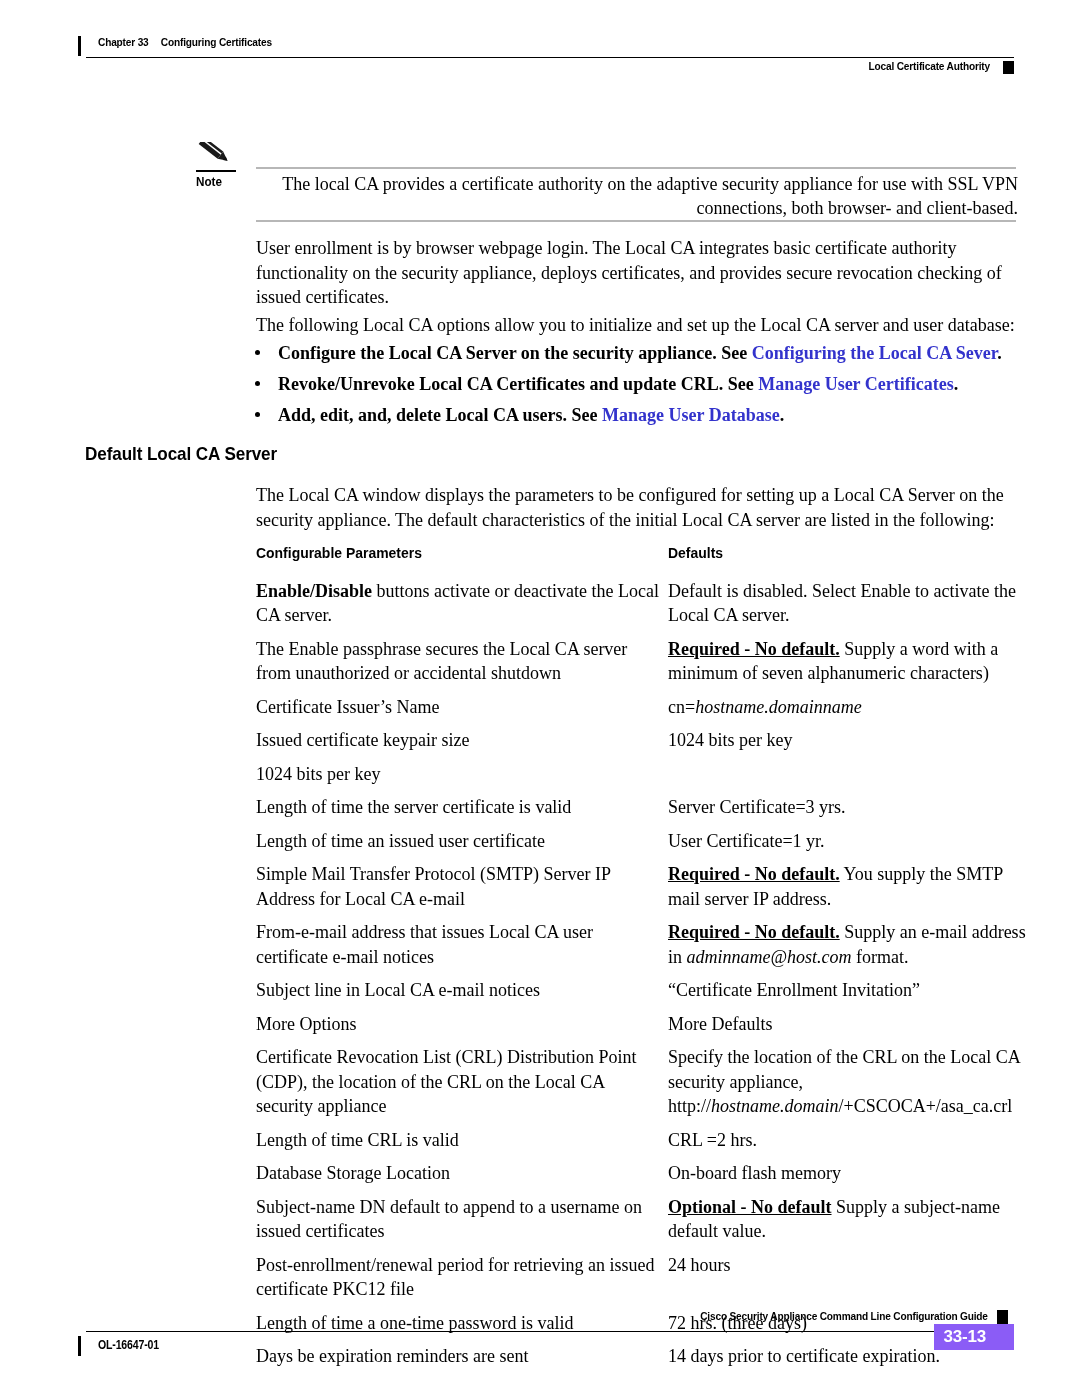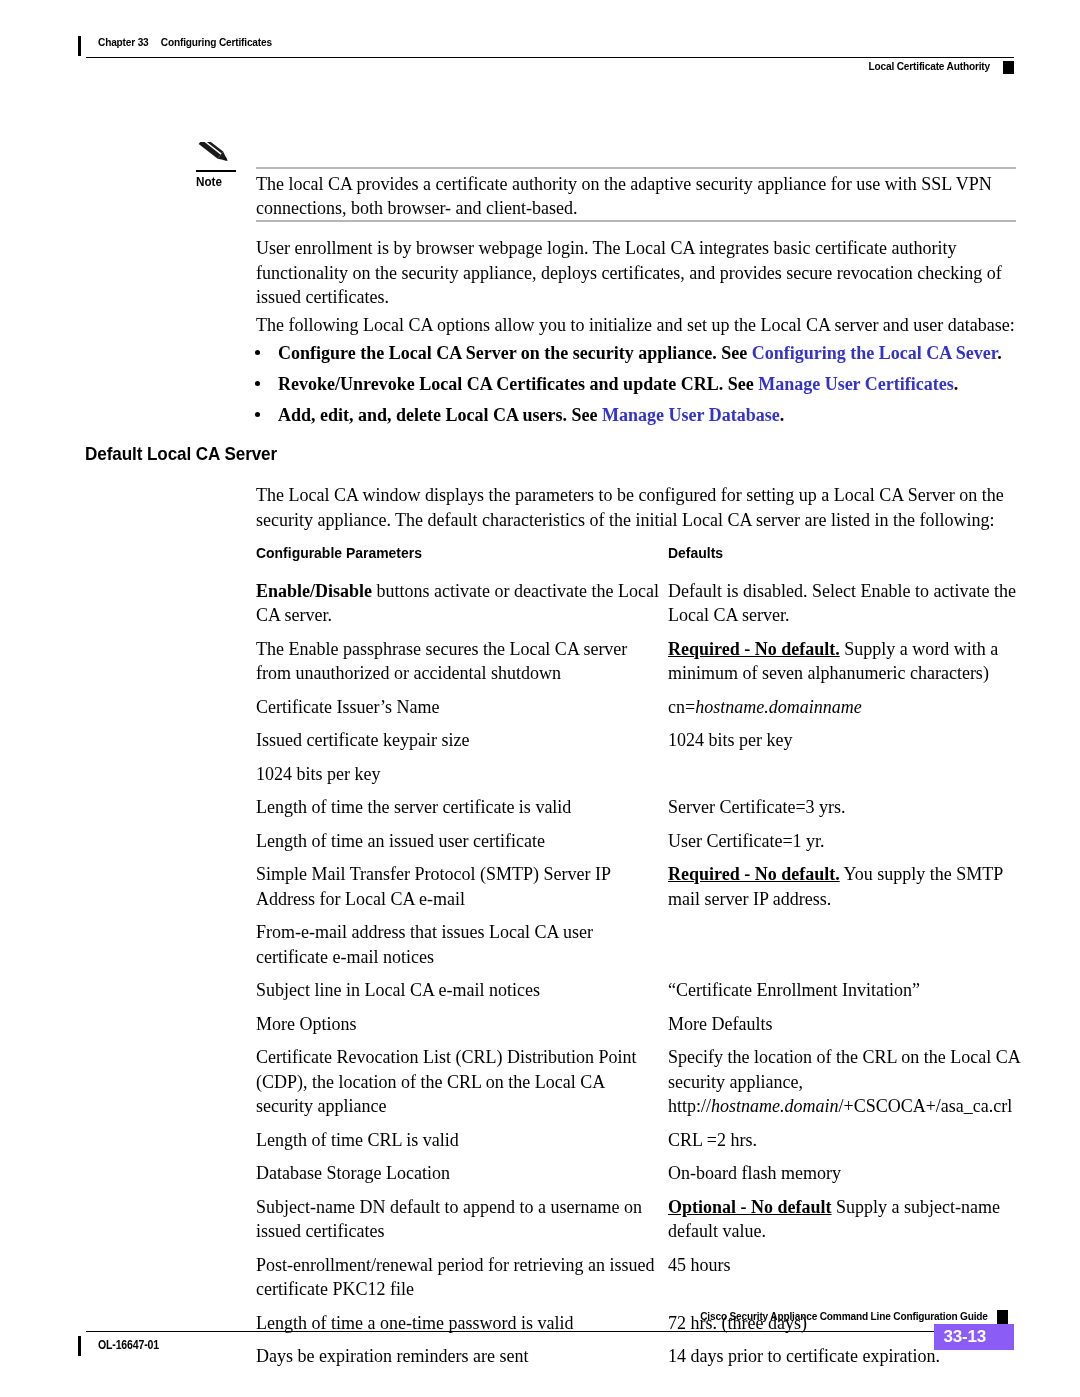--- a/index.html
+++ b/index.html
@@ -122,20 +122,21 @@
     height: 1.5px;
     background: #b7b7b7;
   }
   .note-text {
     position: absolute;
     left: 60px;
     top: 30px;
     width: 762px;
     font-size: 18px;
     line-height: 24px;
+    text-align: right;
   }
 
   
   .body-col {
     position: absolute;
     left: 256px;
     width: 762px;
     font-size: 18px;
     line-height: 24.5px;
   }
@@ -384,20 +385,21 @@
       <div class="param-row">
         <div class="col-a"><span>Length of time an issued user certificate</span></div>
         <div class="col-b"><span>User Certificate=1 yr.</span></div>
       </div>
       <div class="param-row">
         <div class="col-a"><span>Simple Mail Transfer Protocol (SMTP) Server IP Address for Local CA e-mail</span></div>
         <div class="col-b"><span class="req">Required - No default.</span><span> You supply the SMTP mail server IP address.</span></div>
       </div>
       <div class="param-row">
         <div class="col-a"><span>From-e-mail address that issues Local CA user certificate e-mail notices</span></div>
+        <div class="col-b"><span class="req">Required - No default.</span><span> Supply an e-mail address in </span><span class="ital">adminname@host.com</span><span> format.</span></div>
       </div>
       <div class="param-row">
         <div class="col-a"><span>Subject line in Local CA e-mail notices</span></div>
         <div class="col-b"><span>“Certificate Enrollment Invitation”</span></div>
       </div>
       <div class="param-row">
         <div class="col-a"><span>More Options</span></div>
         <div class="col-b"><span>More Defaults</span></div>
       </div>
       <div class="param-row">
@@ -411,21 +413,21 @@
       <div class="param-row">
         <div class="col-a"><span>Database Storage Location</span></div>
         <div class="col-b"><span>On-board flash memory</span></div>
       </div>
       <div class="param-row">
         <div class="col-a"><span>Subject-name DN default to append to a username on issued certificates</span></div>
         <div class="col-b"><span class="req">Optional - No default</span><span> Supply a subject-name default value.</span></div>
       </div>
       <div class="param-row">
         <div class="col-a"><span>Post-enrollment/renewal period for retrieving an issued certificate PKC12 file</span></div>
-        <div class="col-b"><span>45 hours</span></div>
+        <div class="col-b"><span>24 hours</span></div>
       </div>
       <div class="param-row">
         <div class="col-a"><span>Length of time a one-time password is valid</span></div>
         <div class="col-b"><span>72 hrs. (three days)</span></div>
       </div>
       <div class="param-row">
         <div class="col-a"><span>Days be expiration reminders are sent</span></div>
         <div class="col-b"><span>14 days prior to certificate expiration.</span></div>
       </div>
     </div>

